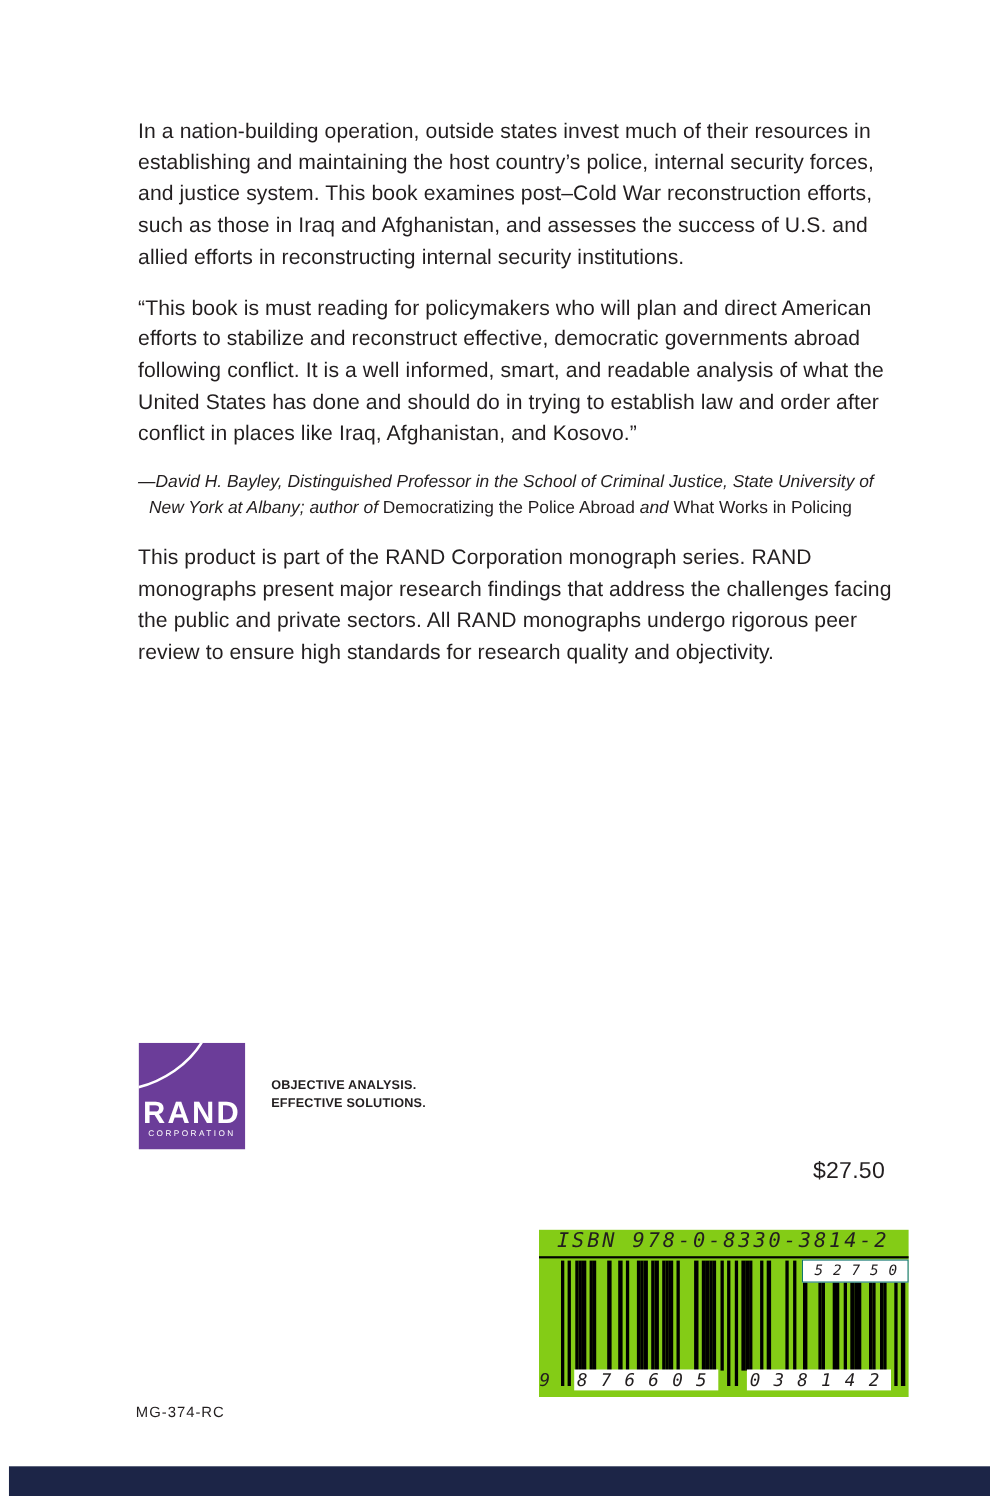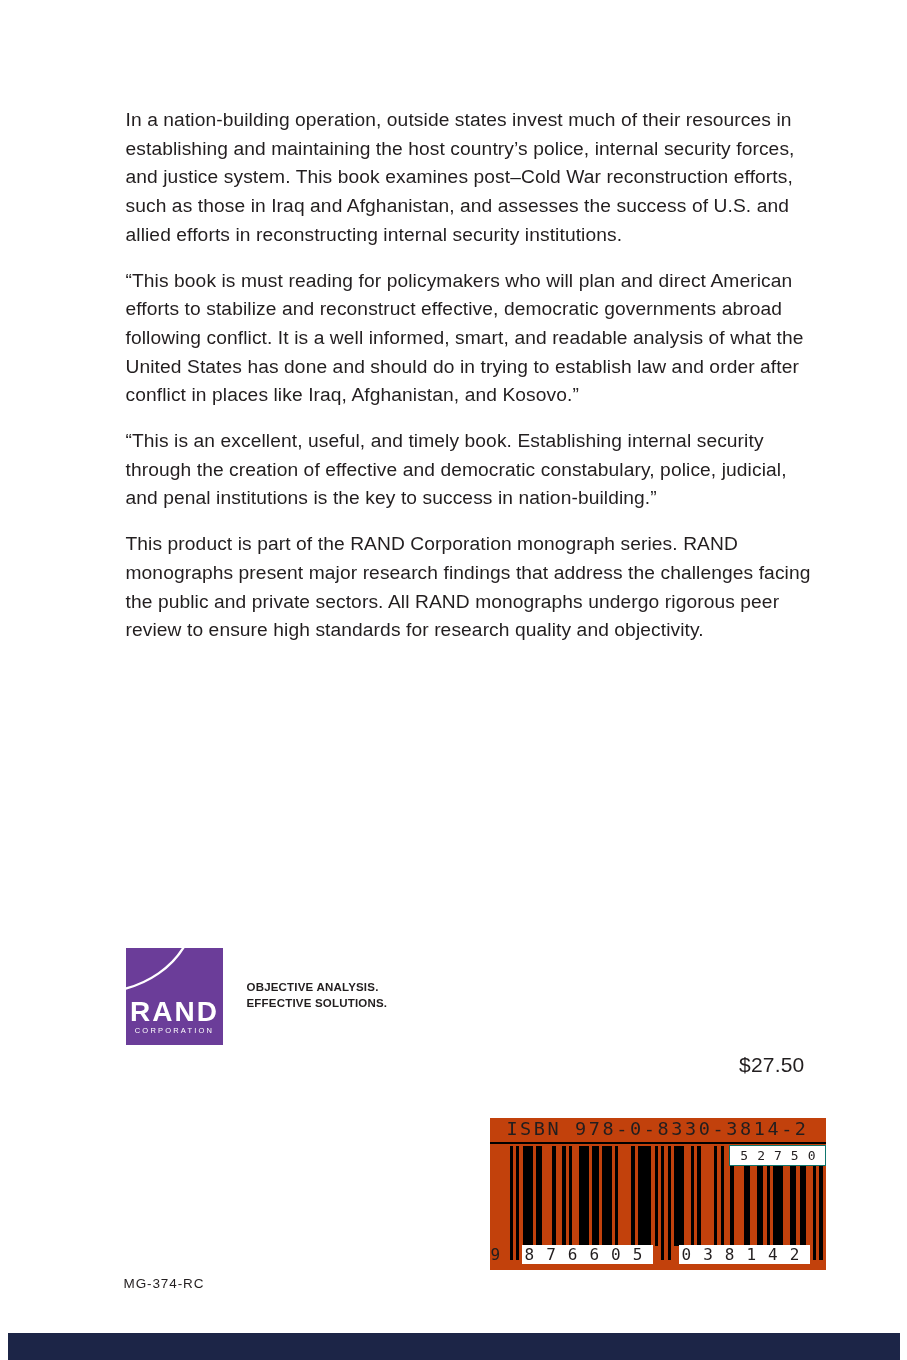--- a/index.html
+++ b/index.html
@@ -57,21 +57,22 @@
     top:1053px; right:95px;
     font-size:21px;
     letter-spacing:0.2px;
   }
 
   
   .barcode {
     position:absolute;
     left:482px; top:1118px;
     width:336px;
-    background:#c2410c;
+    background:#84cc16;
+    font-style:italic;
   }
   .isbn-label {
     font-family:"DejaVu Sans Mono", monospace;
     font-size:18.5px;
     letter-spacing:2.6px;
     text-align:center;
     white-space:nowrap;
     padding-bottom:3px;
   }
   .isbn-rule { border-bottom:2px solid #000; }
@@ -130,22 +131,22 @@
 </style>
 </head>
 <body>
 
 <div class="page">
 
   <div class="content">
     <p class="body-text">In a nation-building operation, outside states invest much of their resources in establishing and maintaining the host country’s police, internal security forces, and justice system. This book examines post–Cold War reconstruction efforts, such as those in Iraq and Afghanistan, and assesses the success of U.S. and allied efforts in reconstructing internal security institutions.</p>
 
     <p class="body-text">“This book is must reading for policymakers who will plan and direct American efforts to stabilize and reconstruct effective, democratic governments abroad following conflict. It is a well informed, smart, and readable analysis of what the United States has done and should do in trying to establish law and order after conflict in places like Iraq, Afghanistan, and Kosovo.”</p>
-
-    <p class="body-text">“This is an excellent, useful, and timely book. Establishing internal security through the creation of effective and democratic constabulary, police, judicial, and penal institutions is the key to success in nation-building.”</p>
+    <p class="attribution"><span class="it">—David H. Bayley, Distinguished Professor in the School of Criminal Justice, State University of New York at Albany; author of </span><span class="rm">Democratizing the Police Abroad</span><span class="it"> and </span><span class="rm">What Works in Policing</span></p>
+
 
     <p class="body-text">This product is part of the RAND Corporation monograph series. RAND monographs present major research findings that address the challenges facing the public and private sectors. All RAND monographs undergo rigorous peer review to ensure high standards for research quality and objectivity.</p>
   </div>
 
   <div class="logo-row">
     <svg width="97" height="97" viewBox="0 0 97 97" aria-hidden="true">
       <rect width="97" height="97" fill="#6b3d99"></rect>
       <path d="M -2 41 C 22 35 46 20 59 -3" stroke="#ffffff" stroke-width="2.4" fill="none"></path>
       <text x="48.5" y="73" text-anchor="middle" fill="#ffffff" font-family="Liberation Sans, sans-serif" font-size="28" font-weight="bold" letter-spacing="2">RAND</text>
       <text x="48.5" y="85" text-anchor="middle" fill="#ffffff" font-family="Liberation Sans, sans-serif" font-size="7.5" letter-spacing="2.2">CORPORATION</text>

